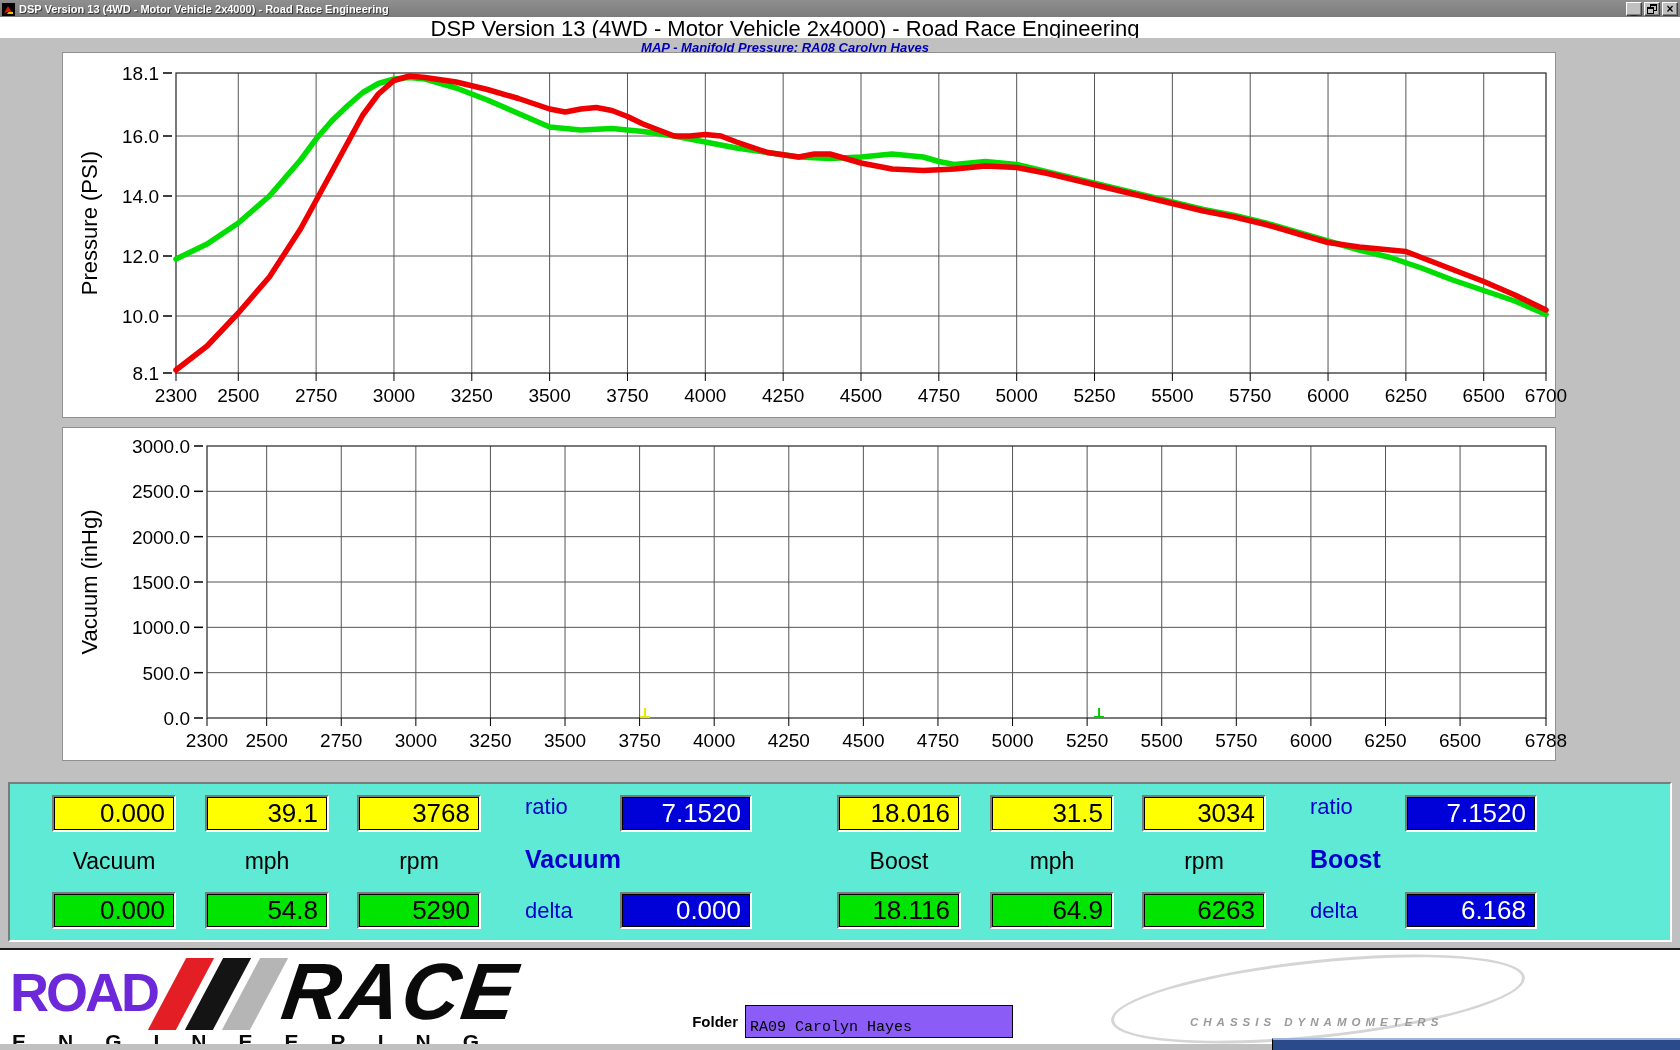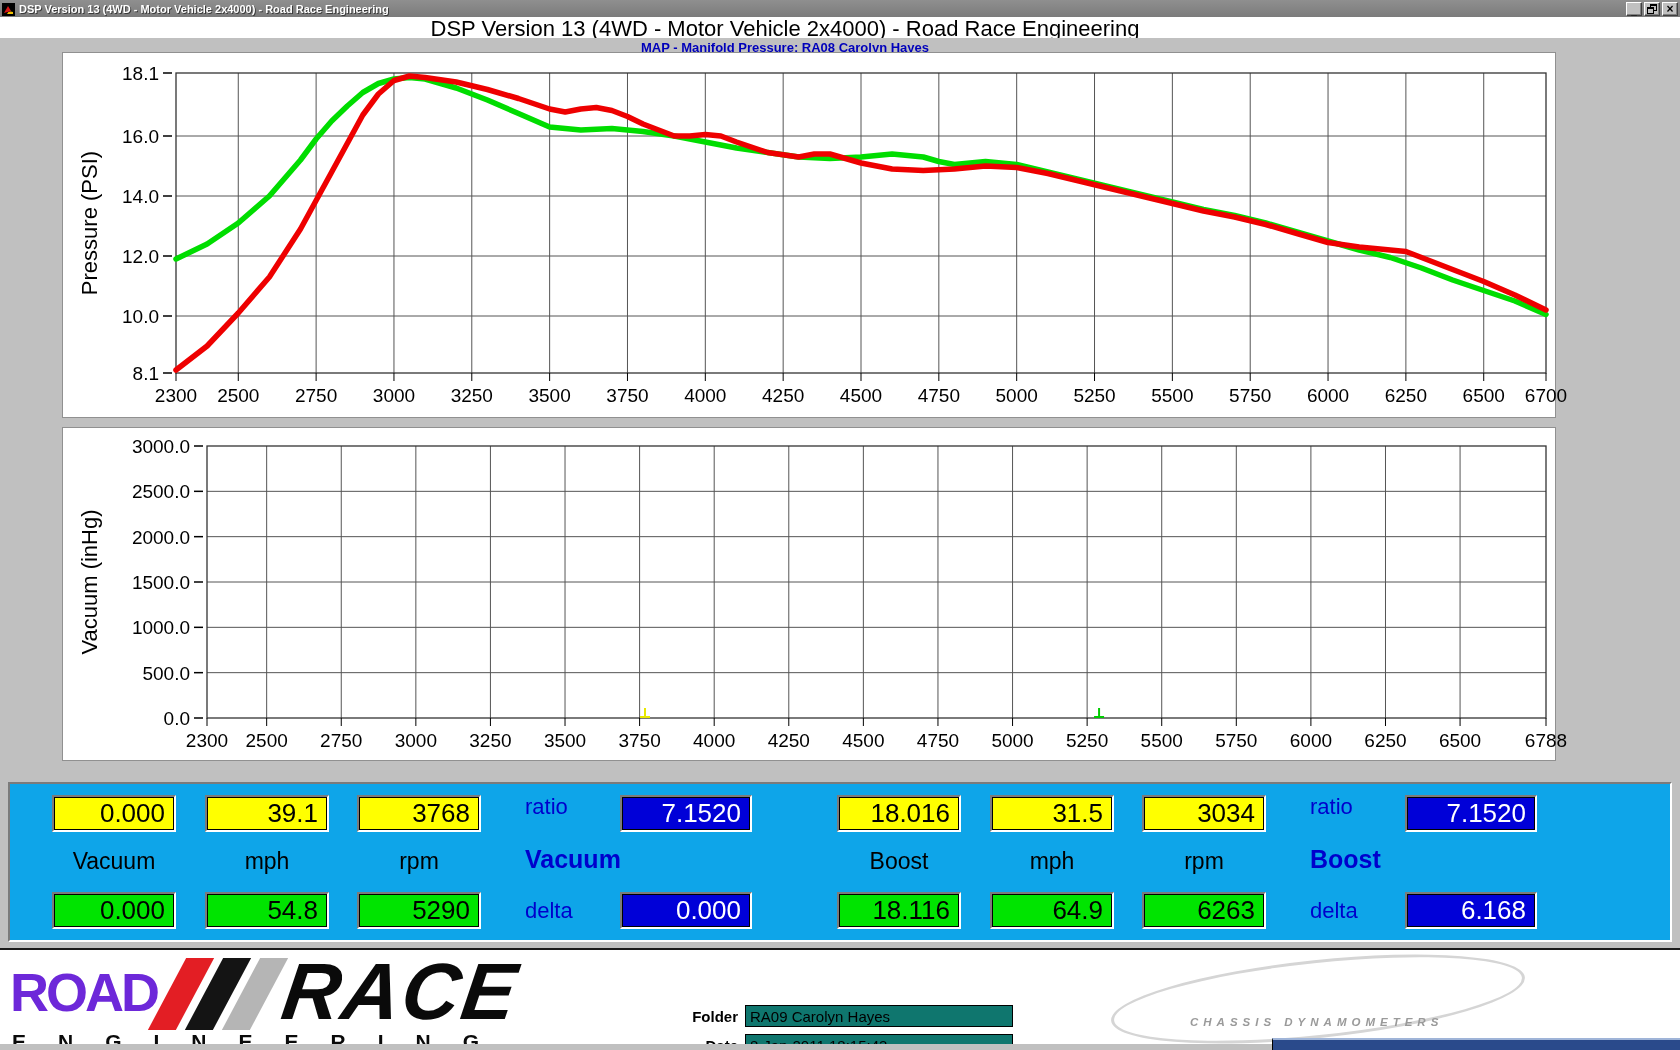--- a/index.html
+++ b/index.html
@@ -22,35 +22,35 @@
   .glyph-restore{position:relative;width:10px;height:9px;display:inline-block;align-self:center;}
   .glyph-restore::before{content:"";position:absolute;left:3px;top:0;width:5px;height:4px;
     border:1px solid #000;border-top-width:2px;}
   .glyph-restore::after{content:"";position:absolute;left:0;top:3px;width:5px;height:4px;
     border:1px solid #000;border-top-width:2px;background:#C0C0C0;}
 
   
   .band-white{position:absolute;left:0;top:17px;width:1680px;height:21px;background:#fff;overflow:hidden;}
   .main-title{position:absolute;left:0;top:0;width:1570px;text-align:center;
     font-size:22px;color:#000;line-height:24px;}
-  .band-sub{position:absolute;left:0;top:38px;width:1570px;height:14px;text-align:center;}
+  .band-sub{position:absolute;left:0;top:38px;width:1570px;height:14px;text-align:center;font-style:italic;}
   .sub-title{font-size:13px;font-weight:bold;color:#0000BB;line-height:14px;}
 
   
   .chart-panel{position:absolute;left:62px;width:1494px;background:#fff;
     border:1px solid #909090;box-sizing:border-box;}
   #chart-top{top:52px;height:366px;}
   #chart-bottom{top:427px;height:334px;}
   .chart-panel svg{position:absolute;left:0;top:0;overflow:visible;}
   #svg-top{width:1492px;height:364px;}
   #svg-bottom{width:1492px;height:332px;}
 
   
   .data-panel{position:absolute;left:8px;top:782px;width:1664px;height:160px;
-    background:#0ea5e9;box-sizing:border-box;
+    background:#5eead4;box-sizing:border-box;
     border:2px solid;border-color:#7b7b7b #ffffff #ffffff #7b7b7b;}
   .dgroup{position:absolute;top:0;height:100%;width:712px;}
   .dgroup.left{left:42px;} .dgroup.right{left:827px;}
   .vbox{position:absolute;width:124px;height:37px;box-sizing:border-box;
     border:2px solid;border-color:#7b7b7b #ffffff #ffffff #7b7b7b;
     box-shadow:inset 0 0 0 1px #000;
     font-size:26px;line-height:32px;text-align:right;padding-right:9px;color:#000;}
   .vbox.yellow{background:#FFFF00;}
   .vbox.green{background:#00E400;}
   .vbox.blue{background:#0000D8;color:#fff;width:132px;}
@@ -74,21 +74,21 @@
   .rre-race{font-size:80px;line-height:72px;font-weight:bold;font-style:italic;
     transform:skewX(-8deg);letter-spacing:2px;color:#0a0a0a;}
   .rre-sub{position:absolute;left:2px;top:74px;font-size:21px;font-weight:bold;
     letter-spacing:32px;color:#0a0a0a;white-space:nowrap;}
 
   .run-fields{position:absolute;left:655px;top:8px;margin-top:47px;}
   .frow{display:flex;align-items:center;margin-bottom:7px;}
   .flabel{width:83px;text-align:right;font-size:15px;font-weight:bold;color:#000;
     padding-right:7px;}
   .finput{width:262px;height:20px;border:1px solid #000;font-size:15px;
-    font-family:Liberation Sans, sans-serif;padding:0 0 0 4px;background:#0f766e;}
+    font-family:Liberation Mono, monospace;padding:11px 0 0 4px;background:#8b5cf6;}
 
   .dynapack{position:absolute;left:1120px;top:8px;width:400px;height:84px;}
   .dp-swoosh{position:absolute;left:-10px;top:2px;width:410px;height:72px;
     border:3px solid #D5D5D5;border-radius:50%;transform:rotate(-6deg);}
   .dp-text{position:absolute;left:28px;top:8px;font-size:46px;font-weight:bold;
     font-style:italic;letter-spacing:-1px;white-space:nowrap;
     text-shadow:1px 1px 0 #fff,-1px -1px 0 #fff;}
   .dp-red{color:#DD2127;} .dp-blue{color:#23409A;}
   .dp-sub{position:absolute;left:70px;top:58px;font-size:11.5px;font-weight:bold;
     font-style:italic;letter-spacing:5px;color:#9a9a9a;white-space:nowrap;}

